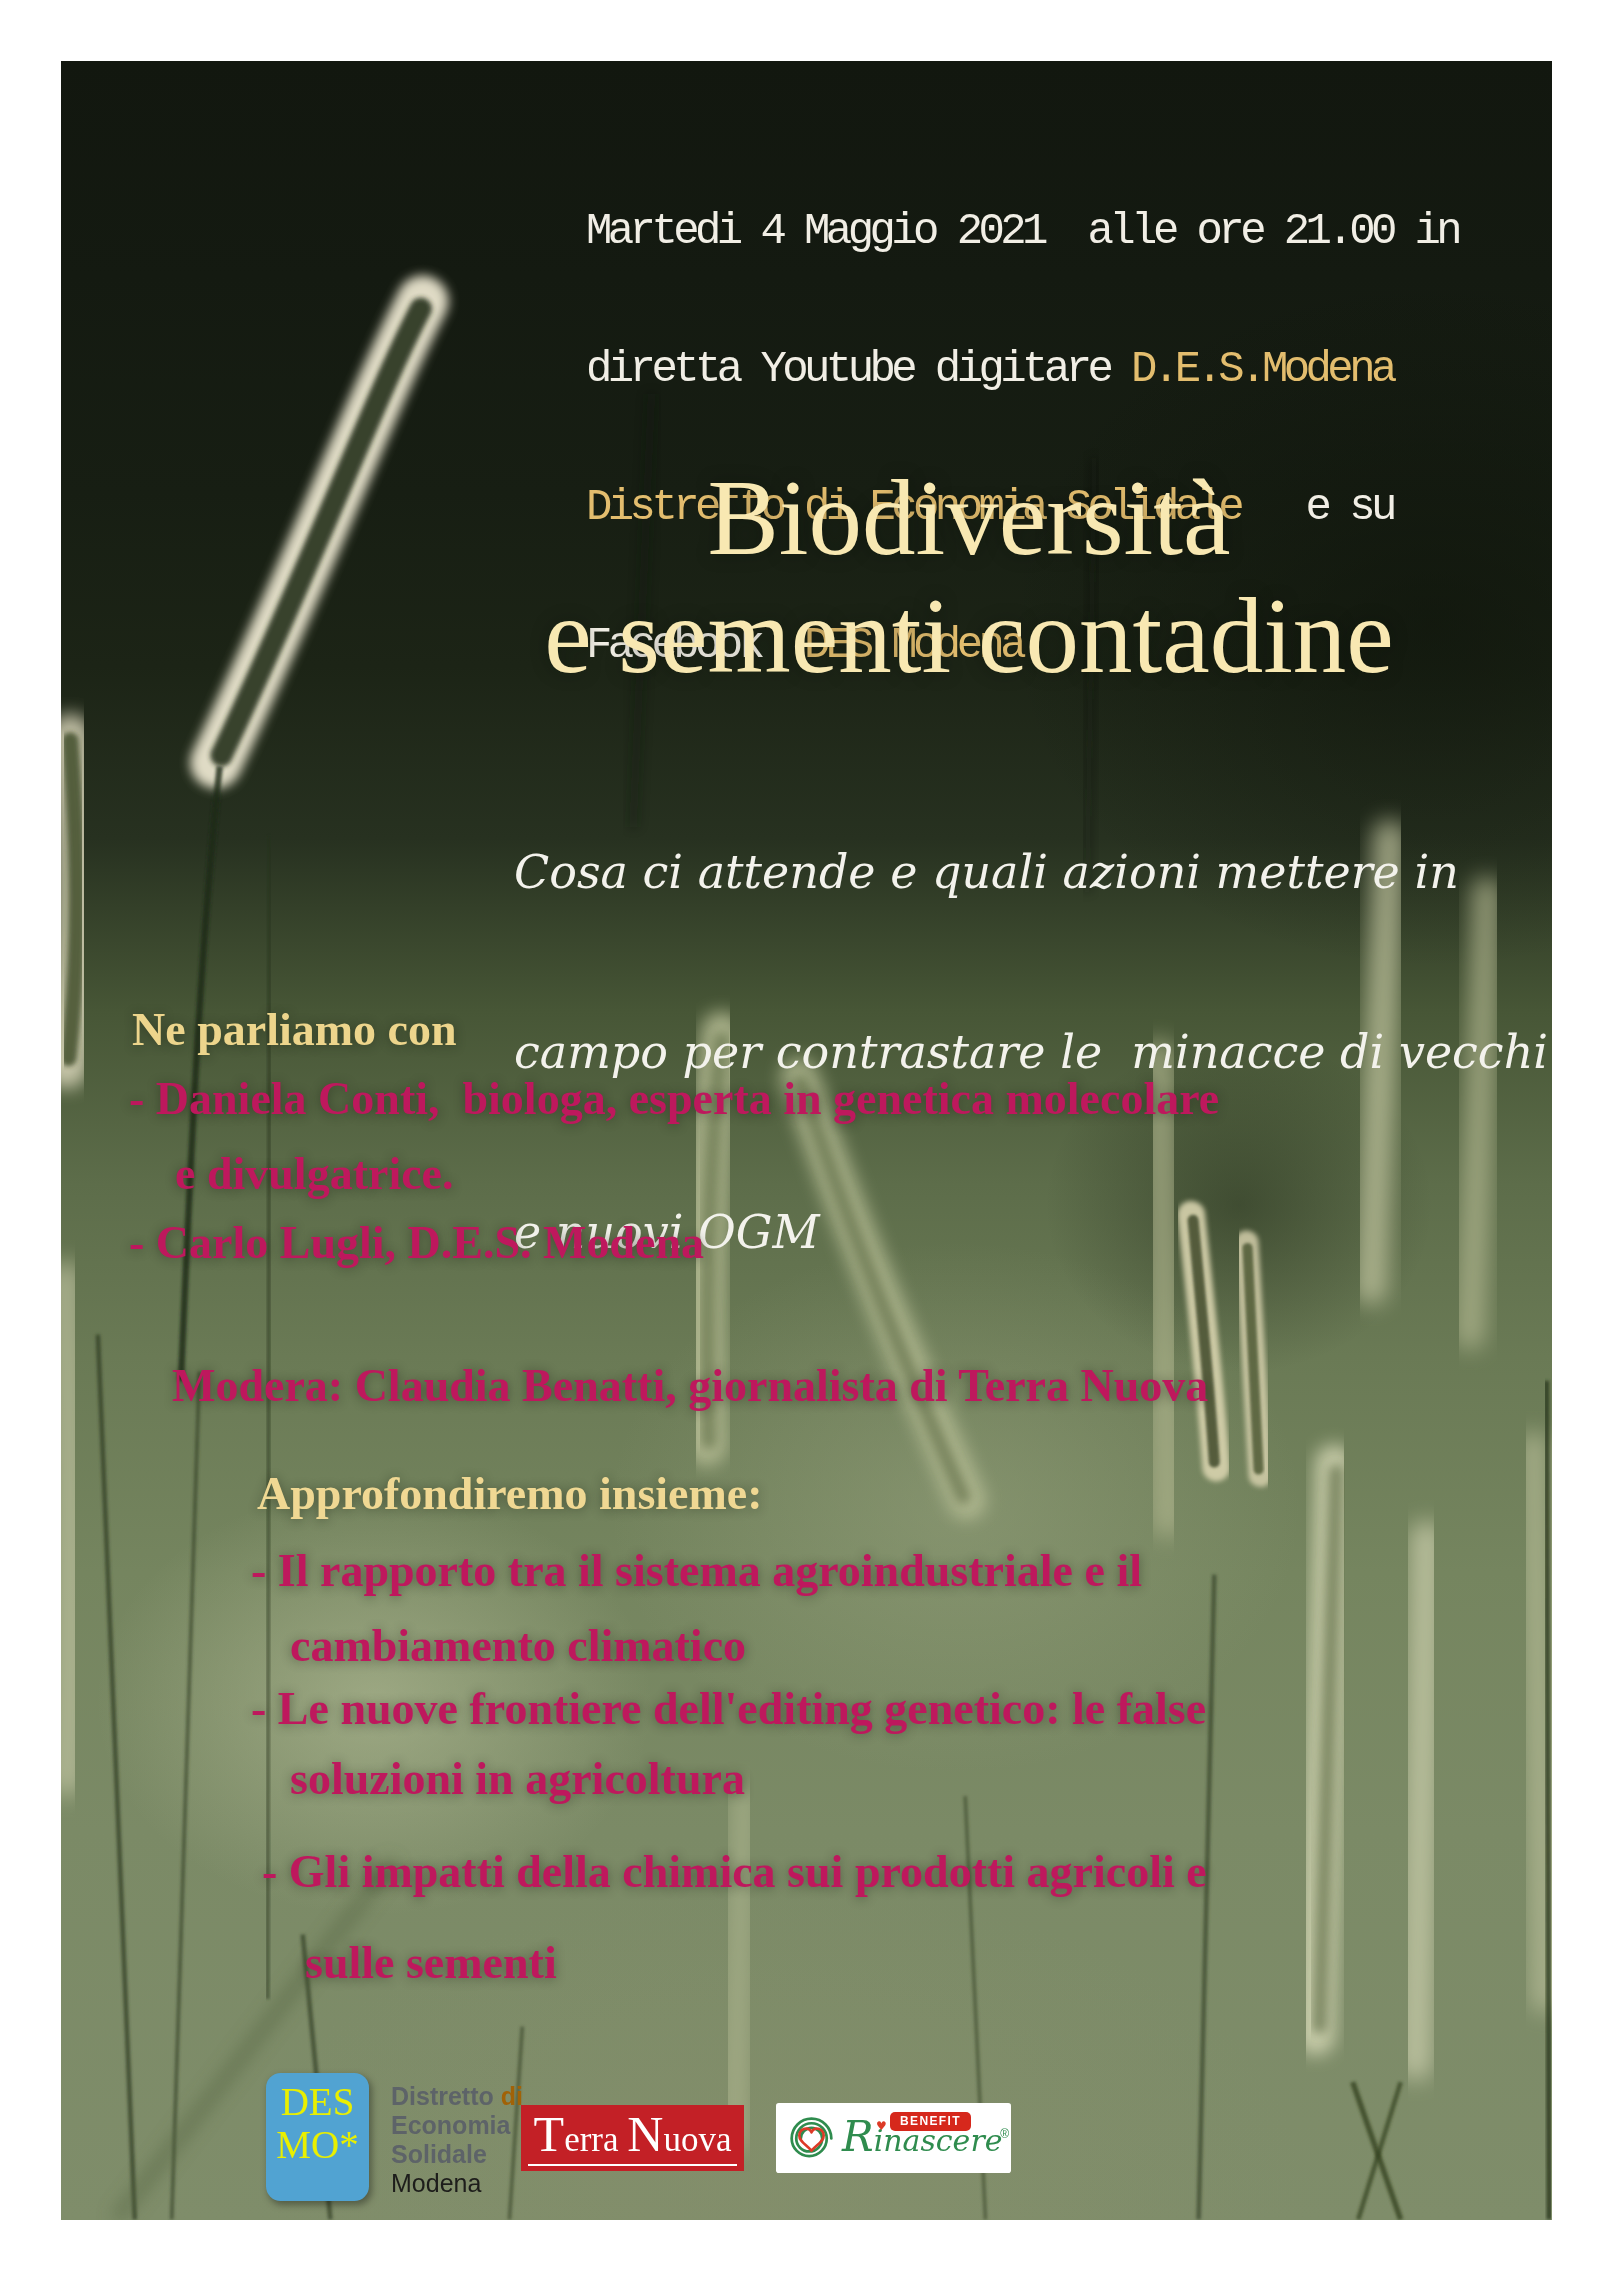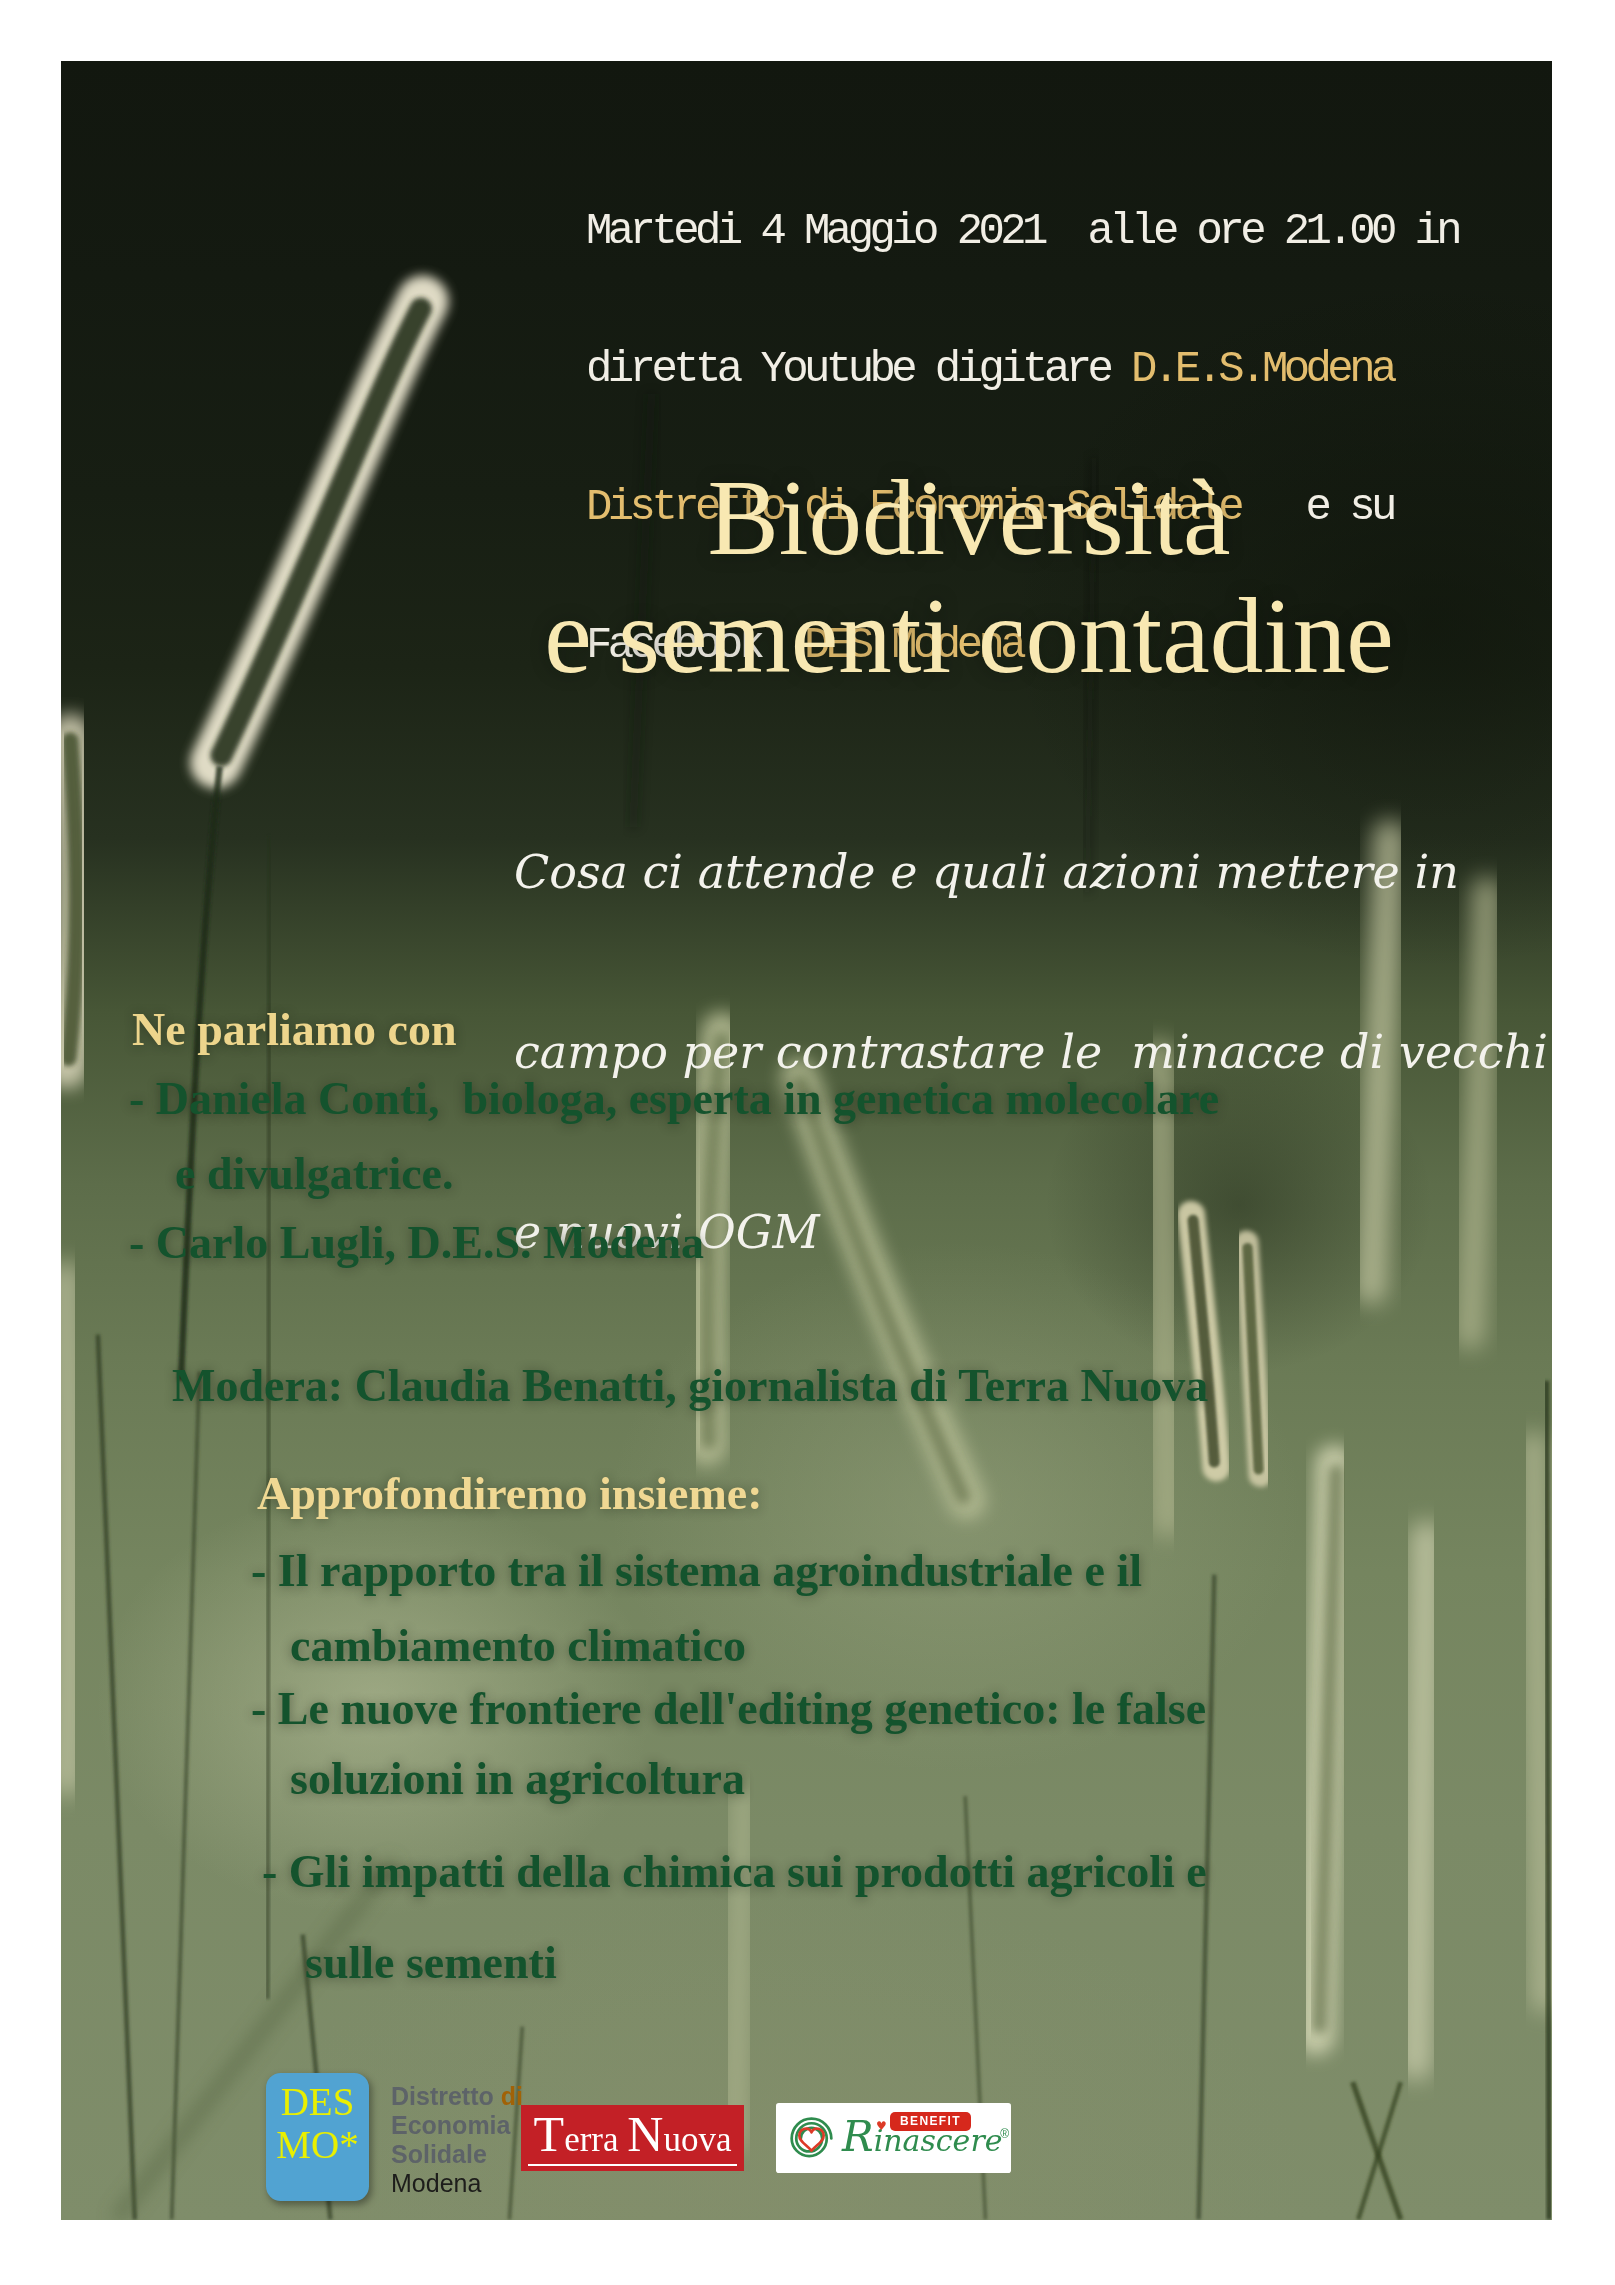--- a/index.html
+++ b/index.html
@@ -36,21 +36,21 @@
     font-size:107px; line-height:118px; color:#f8e8b2; font-weight:400;
     text-shadow:0 0 16.6px rgba(10,14,8,0.35);
   }
   .subtitle {
     position:absolute; left:514px; top:722px;
     font-family:"DejaVu Serif", serif; font-style:italic;
     font-size:46px; line-height:60px; color:#f3f2ec; white-space:pre-wrap;
   }
   .bodyline {
     position:absolute; font-family:"Liberation Serif", serif; font-weight:700;
-    font-size:46px; line-height:1.15; color:#14532d; white-space:pre-wrap;
+    font-size:46px; line-height:1.15; color:#be185d; white-space:pre-wrap;
     text-shadow:0 0.9px 11px rgba(25,30,18,0.45);
   }
   .gold  { color:#edd58c; }
   .gold2 { color:#f0d893; }
   #nepar { left:132px; top:1004px; }
   #sp1   { left:129px; top:1073px; }
   #sp2   { left:175px; top:1148px;text-align:right; }
   #sp3   { left:129px; top:1217px; }
   #mod   { left:172px; top:1360px; }
   #appr  { left:257px; top:1468px; }

